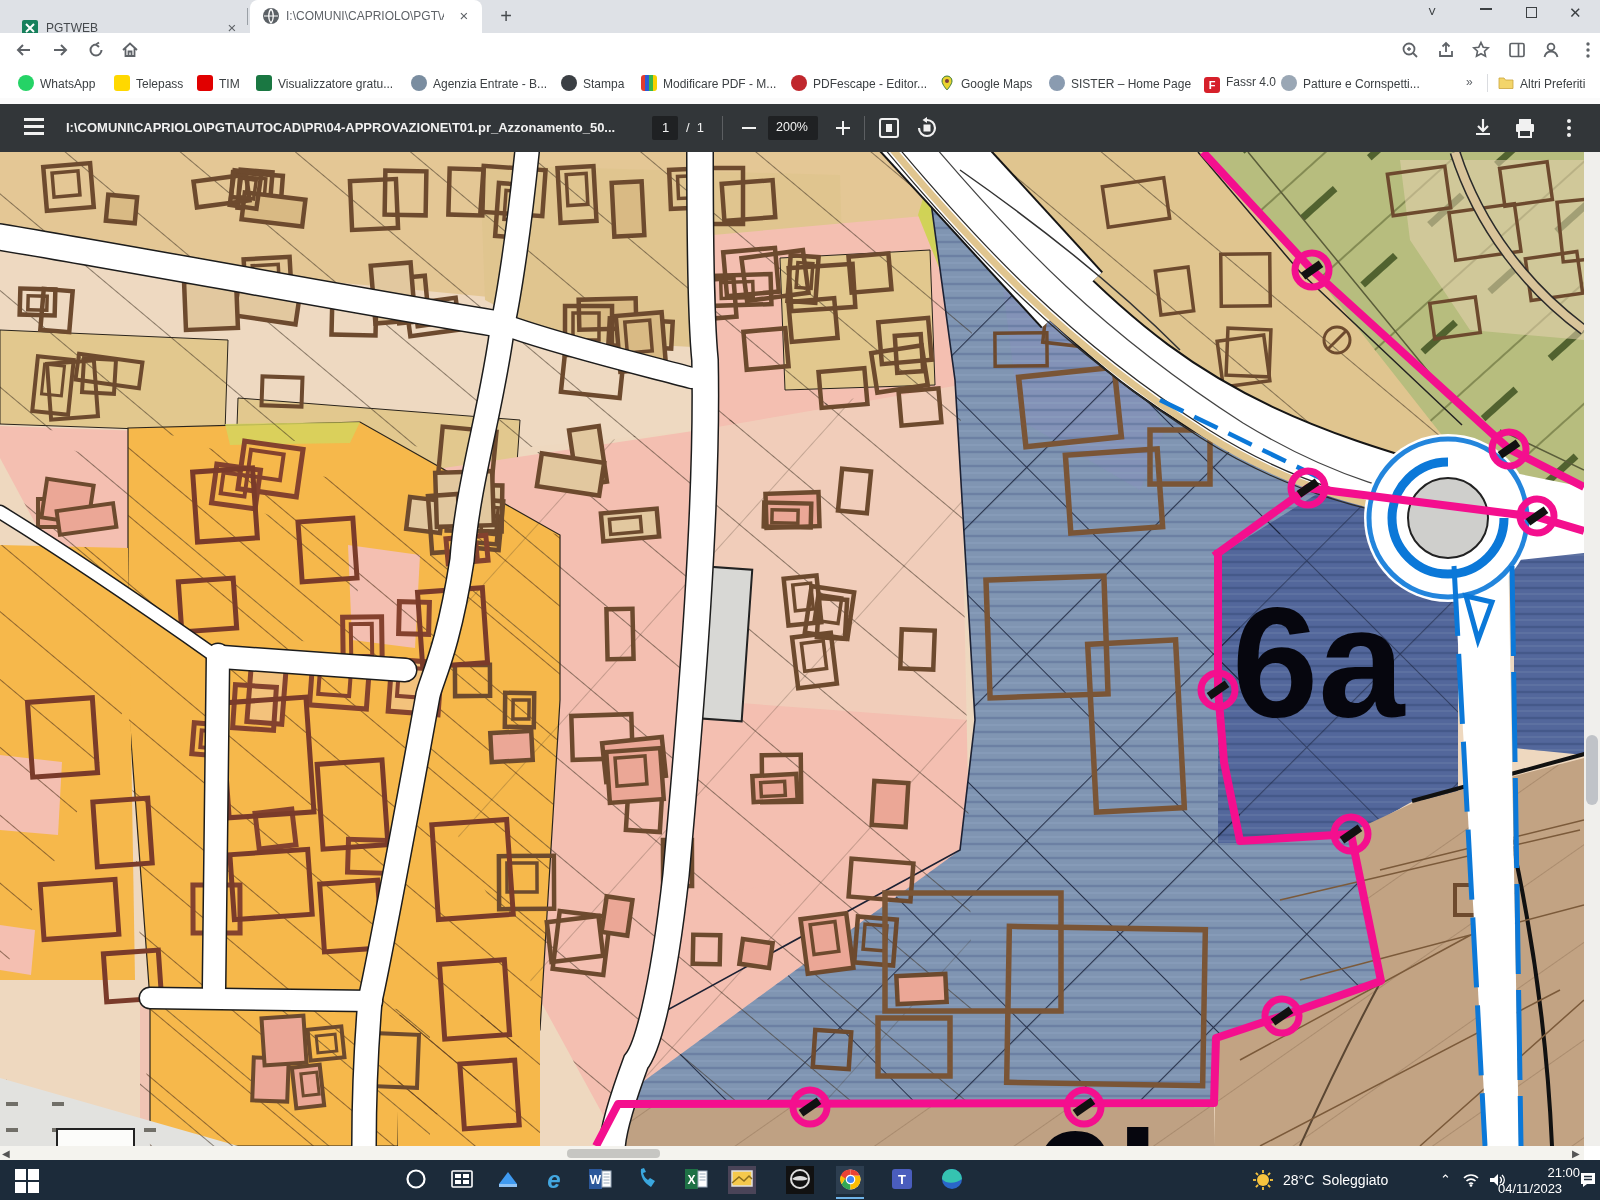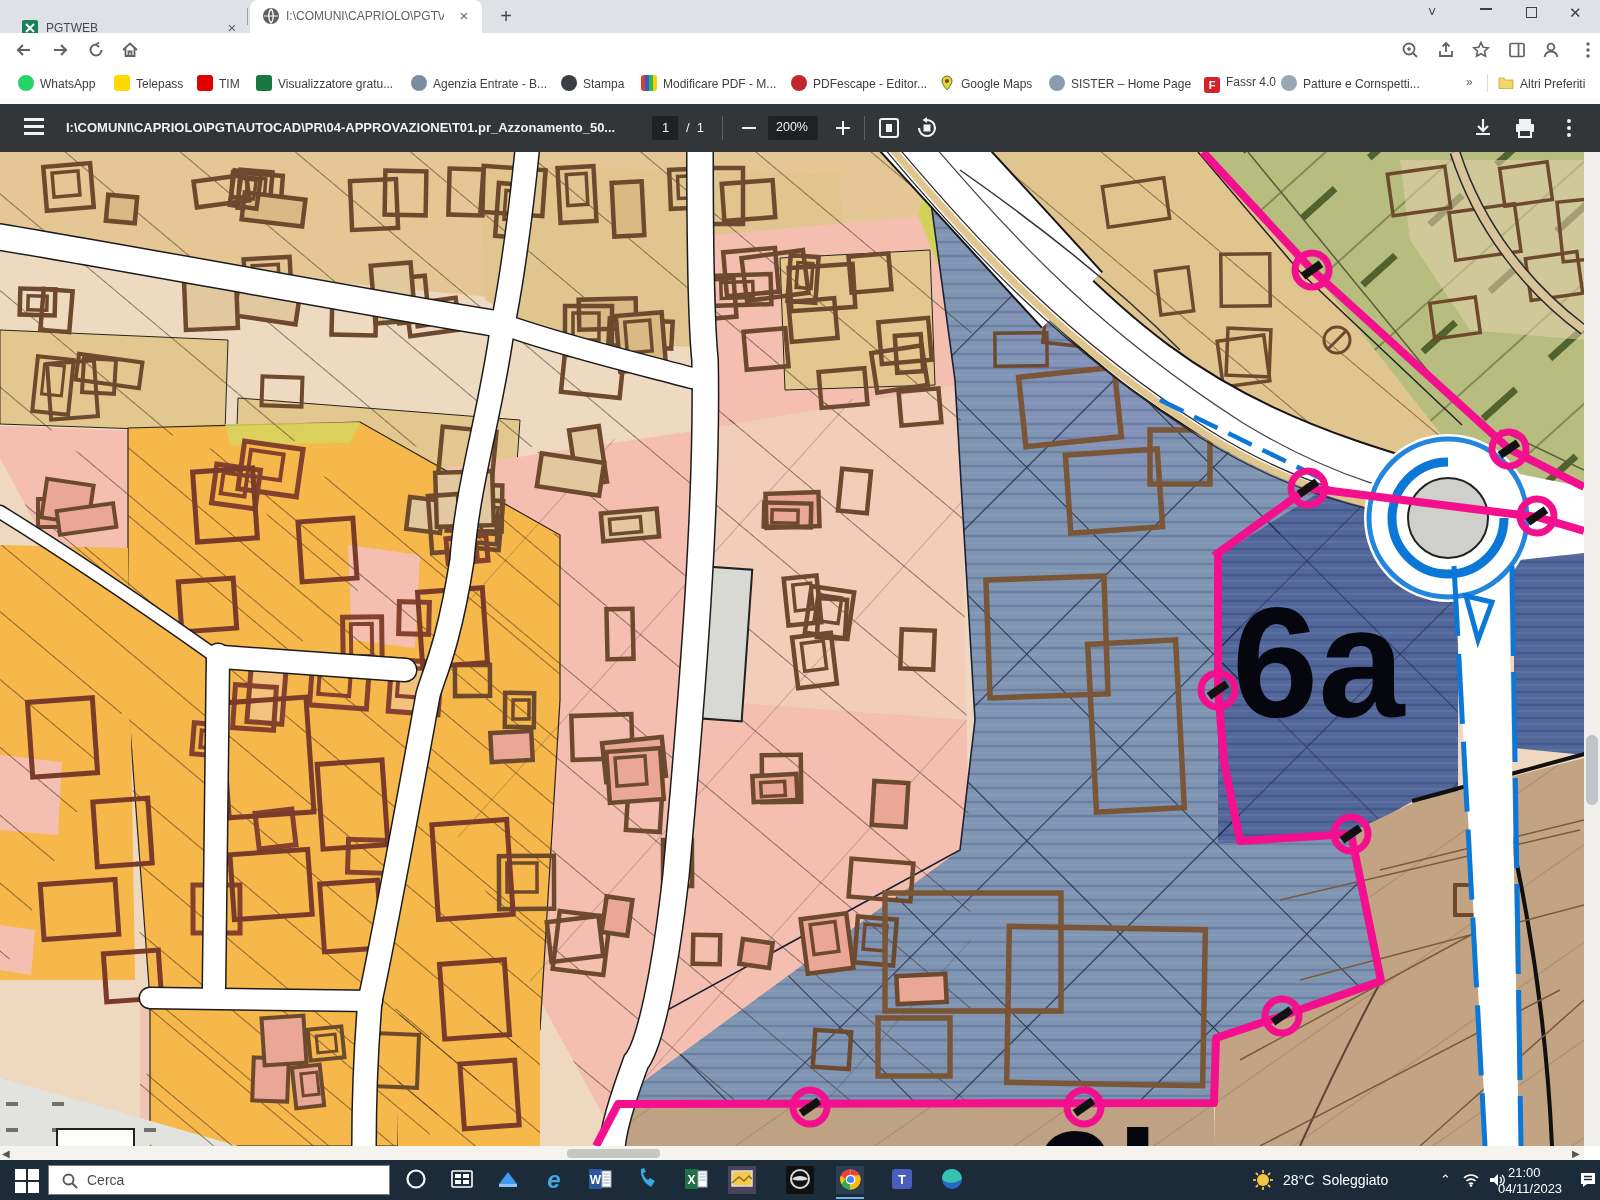--- a/index.html
+++ b/index.html
@@ -541,27 +541,20 @@
 
 <div id="taskbar">
 
   <svg class="abs" style="left:14px;top:8px" width="26" height="26" viewBox="0 0 26 26">
         <rect x="1" y="1" width="11" height="11" fill="#fff"></rect>
         <rect x="14" y="1" width="11" height="11" fill="#fff"></rect>
         <rect x="1" y="14" width="11" height="11" fill="#fff"></rect>
         <rect x="14" y="14" width="11" height="11" fill="#fff"></rect>
       </svg>
 
-  <div id="search">
-        <svg class="abs" style="left:12px;top:6px" width="18" height="18" viewBox="0 0 18 18">
-          <circle cx="7.5" cy="7.5" r="5" stroke="#555" stroke-width="1.8" fill="none"></circle>
-          <path d="M11.5,11.5 L16,16" stroke="#555" stroke-width="1.8"></path>
-        </svg>
-        <span>Cerca</span>
-      </div>
 
   <div class="tico" style="left:402px"><svg width="26" height="26" viewBox="0 0 26 26">
           <circle cx="13" cy="13" r="8.5" stroke="#fff" stroke-width="2.2" fill="none"></circle>
         </svg></div>
   <div class="tico" style="left:448px"><svg width="26" height="26" viewBox="0 0 26 26">
           <rect x="3" y="5" width="20" height="16" rx="1" stroke="#fff" stroke-width="1.6" fill="none"></rect>
           <rect x="6" y="8" width="6" height="4" fill="#fff"></rect>
           <rect x="14" y="8" width="6" height="4" fill="#fff"></rect>
           <rect x="6" y="14" width="6" height="4" fill="#fff"></rect>
           <rect x="14" y="14" width="6" height="4" fill="#fff"></rect>
@@ -629,19 +622,19 @@
   <span class="tray" style="left:1283px;top:12px;font-size:14px">28°C&nbsp;&nbsp;Soleggiato</span>
   <span class="tray" style="left:1440px;top:12px">⌃</span>
   <svg class="abs" style="left:1462px;top:12px" width="18" height="16" viewBox="0 0 18 16">
         <path d="M2,6 C6,2 12,2 16,6 M4.5,9 C7,6.5 11,6.5 13.5,9 M7,12 C8.2,10.8 9.8,10.8 11,12" stroke="#fff" stroke-width="1.6" fill="none"></path>
         <circle cx="9" cy="13.5" r="1.3" fill="#fff"></circle>
       </svg>
   <svg class="abs" style="left:1488px;top:12px" width="18" height="16" viewBox="0 0 18 16">
         <path d="M2,6 H6 L10,2 V14 L6,10 H2 Z" fill="#fff"></path>
         <path d="M12,5 C14,7 14,9 12,11 M14,3 C17,6 17,10 14,13" stroke="#fff" stroke-width="1.4" fill="none"></path>
       </svg>
-  <span class="tray" style="left:1508px;top:5px;width:72px;text-align:left;font-size:13px;display:inline-block;position:absolute">21:00</span>
+  <span class="tray" style="left:1508px;top:5px;width:72px;text-align:right;font-size:13px;display:inline-block;position:absolute">21:00</span>
   <span class="tray" style="left:1498px;top:21px;font-size:13px">04/11/2023</span>
   <svg class="abs" style="left:1578px;top:10px" width="20" height="20" viewBox="0 0 20 20">
         <path d="M3,3 H17 V14 H9 L5,17 V14 H3 Z" fill="#fff"></path>
         <path d="M6,6.5 H14 M6,9.5 H14" stroke="#1c2b3a" stroke-width="1.4"></path>
       </svg>
 </div>
 </div>
 </body></html>

